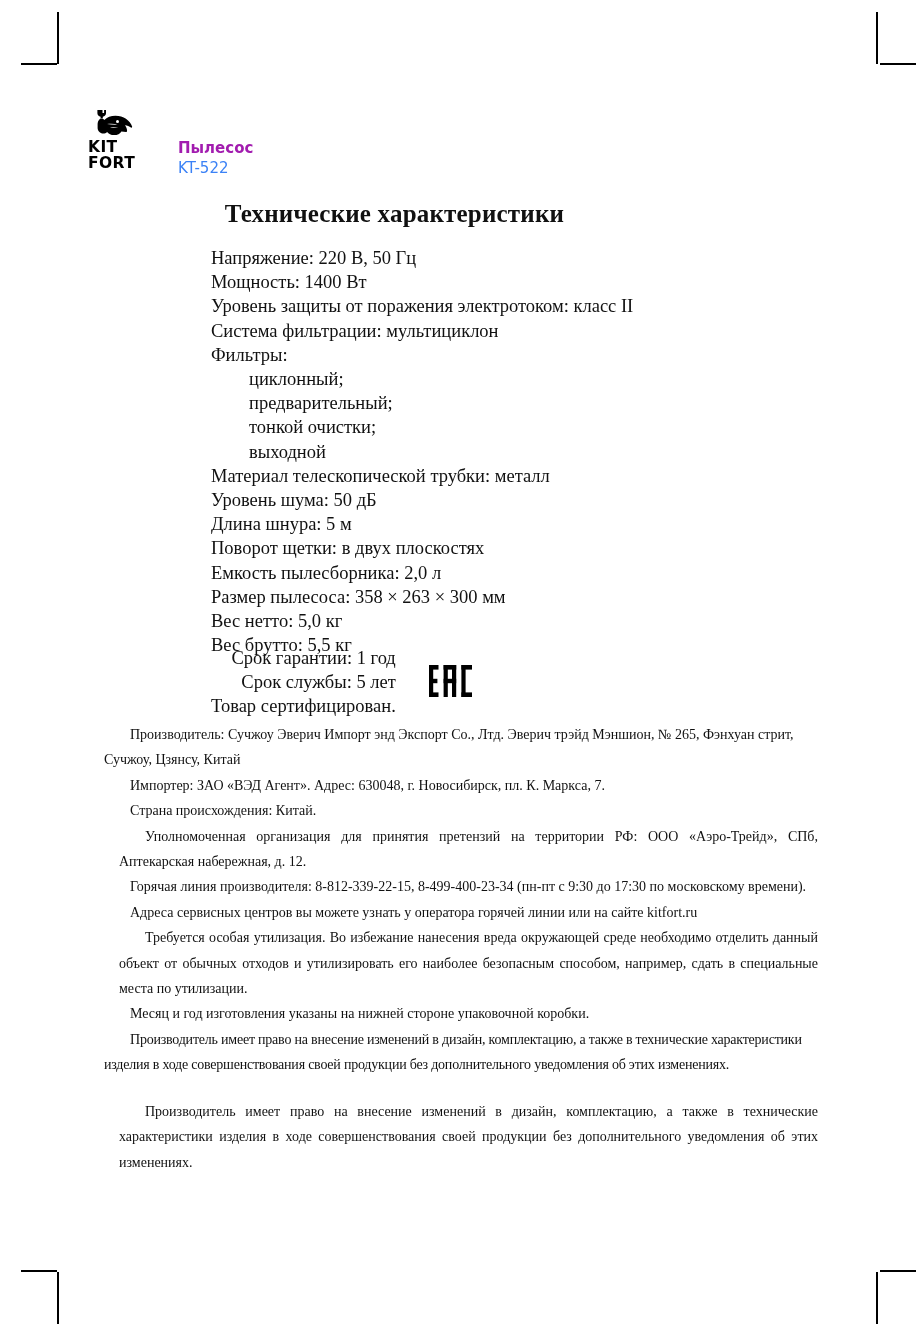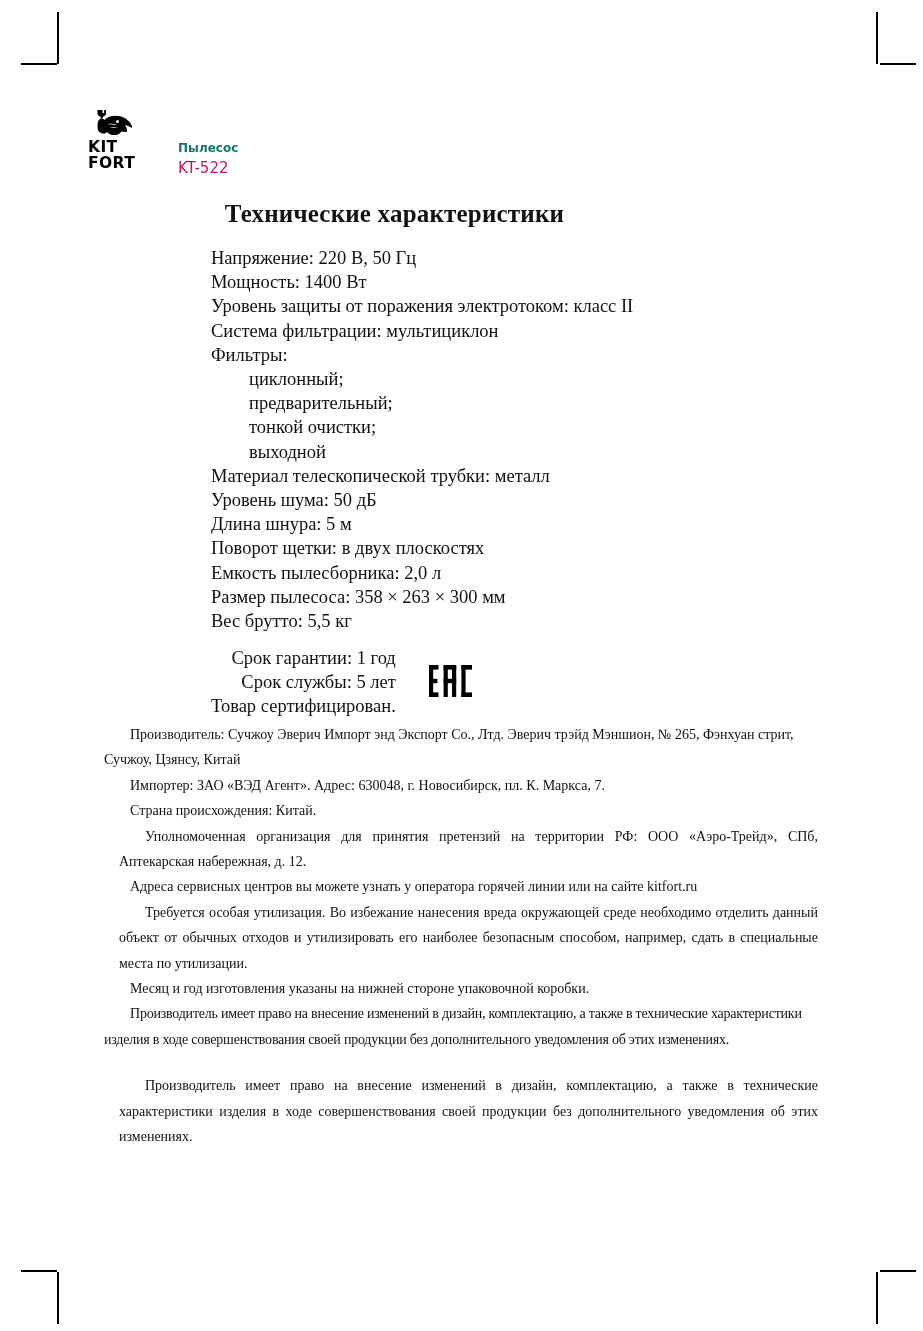--- a/index.html
+++ b/index.html
@@ -60,30 +60,30 @@
     margin-top: 2px;
   }
   .logo-word span { display: block; }
   .product-block {
     margin-left: 12px;
     padding-top: 30px;
   }
   .product-name {
     font-family: "DejaVu Sans", "Liberation Sans", sans-serif;
     font-weight: 700;
-    font-size: 12px;
+    font-size: 15px;
     line-height: 20px;
-    color: #0f766e;
+    color: #a21caf;
   }
   .product-model {
     font-family: "DejaVu Sans", "Liberation Sans", sans-serif;
     font-weight: 400;
     font-size: 15px;
     line-height: 20px;
-    color: #be185d;
+    color: #3b82f6;
   }
 
   
   .doc-title {
     position: absolute;
     left: 0;
     top: 200px;
     width: 789px;
     text-align: center;
     font-size: 25px;
@@ -184,20 +184,21 @@
       <div class="row sub">циклонный;</div>
       <div class="row sub">предварительный;</div>
       <div class="row sub">тонкой очистки;</div>
       <div class="row sub">выходной</div>
       <div class="row">Материал телескопической трубки: металл</div>
       <div class="row">Уровень шума: 50 дБ</div>
       <div class="row">Длина шнура: 5 м</div>
       <div class="row">Поворот щетки: в двух плоскостях</div>
       <div class="row">Емкость пылесборника: 2,0 л</div>
       <div class="row">Размер пылесоса: 358 × 263 × 300 мм</div>
+      <div class="row">Вес нетто: 5,0 кг</div>
       <div class="row">Вес брутто: 5,5 кг</div>
     </div>
 
   <div class="warranty">
     <div class="row">Срок гарантии: 1 год</div>
     <div class="row">Срок службы: 5 лет</div>
     <div class="row">Товар сертифицирован.</div>
   </div>
 
   <svg class="eac" viewBox="0 0 46 40">
@@ -214,20 +215,21 @@
       <rect x="33.4" y="4" width="10.6" height="4.6"></rect>
       <rect x="33.4" y="31.4" width="10.6" height="4.6"></rect>
     </g>
   </svg>
 
   <div class="body-text" id="body-paragraphs">
       <p class="">Производитель: Сучжоу Эверич Импорт энд Экспорт Co., Лтд. Эверич трэйд Мэншион, № 265, Фэнхуан стрит, Сучжоу, Цзянсу, Китай</p>
       <p class="">Импортер: ЗАО «ВЭД Агент». Адрес: 630048, г. Новосибирск, пл. К. Маркса, 7.</p>
       <p class="">Страна происхождения: Китай.</p>
       <p class="justify">Уполномоченная организация для принятия претензий на территории РФ: ООО «Аэро-Трейд», СПб, Аптекарская набережная, д. 12.</p>
+      <p class=""> Горячая линия производителя: 8-812-339-22-15, 8-499-400-23-34 (пн-пт с 9:30 до 17:30 по московскому времени).</p>
       <p class=""> Адреса сервисных центров вы можете узнать у оператора горячей линии или на сайте kitfort.ru</p>
       <p class="justify">Требуется особая утилизация.  Во избежание нанесения вреда окружающей среде необходимо отделить данный объект от обычных отходов и утилизировать его наиболее безопасным способом, например, сдать в специальные места по утилизации.</p>
       <p class="">Месяц и год изготовления указаны на нижней стороне упаковочной коробки.</p>
       <p class="condensed">Производитель имеет право на внесение изменений в дизайн, комплектацию, а также в технические характеристики изделия в ходе совершенствования своей продукции без дополнительного уведомления об этих изменениях.</p>
       <p class="justify gap">Производитель имеет право на внесение изменений в дизайн, комплектацию, а также в технические характеристики изделия в ходе совершенствования своей продукции без дополнительного уведомления об этих изменениях.</p>
     </div>
 
 </div>
 
 </body></html>

